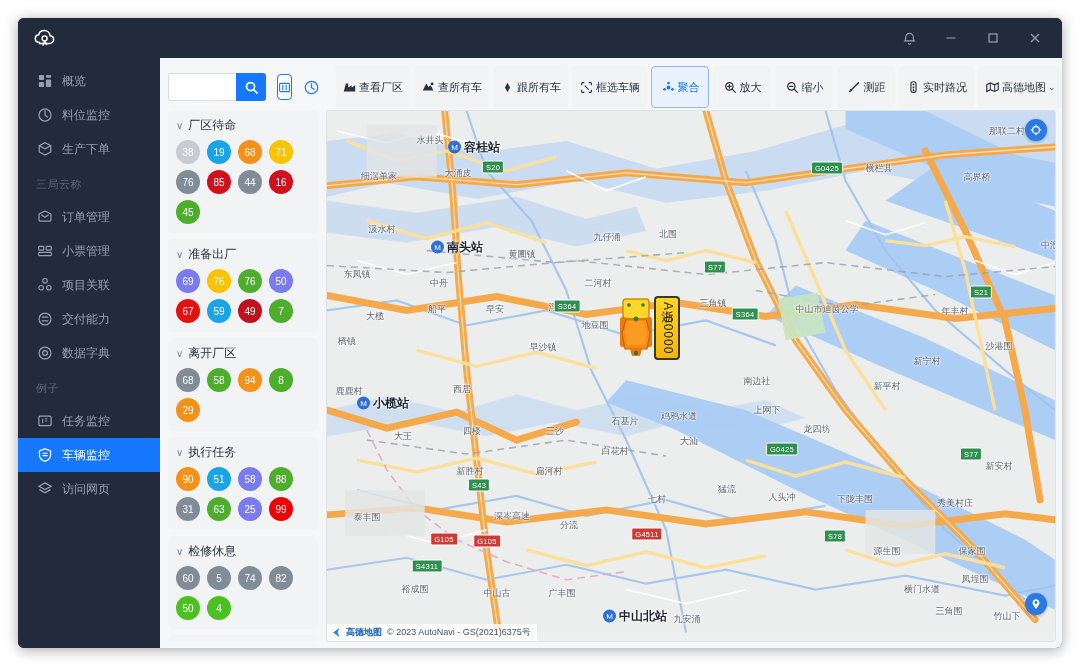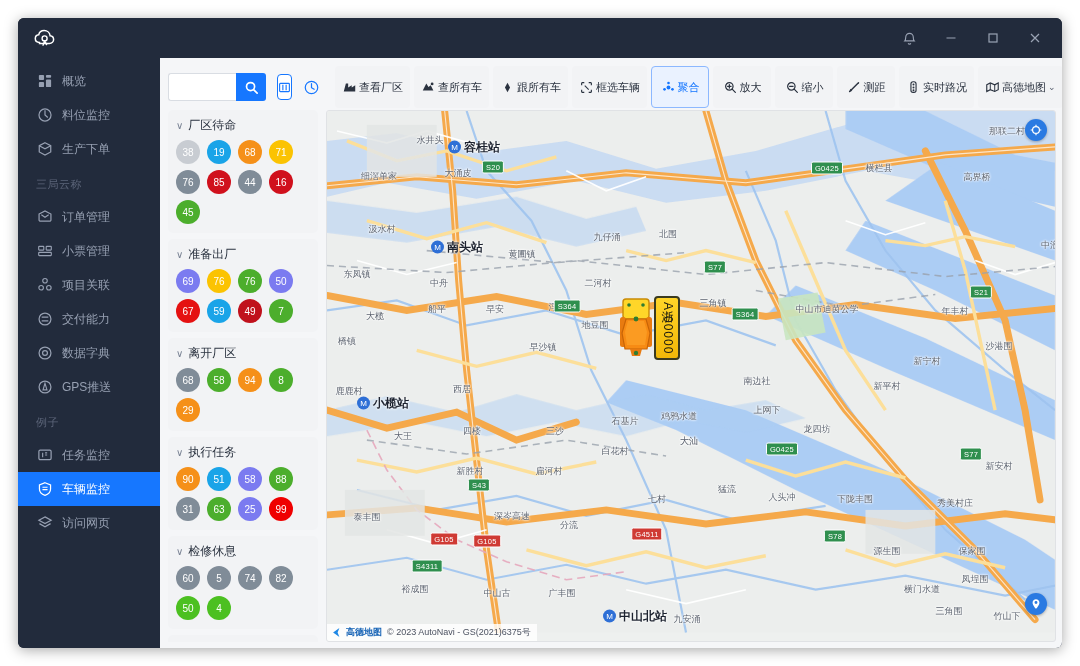--- a/index.html
+++ b/index.html
@@ -405,29 +405,20 @@
           <span class="lbl">交付能力</span>
         </div>
         <div class="nav-item">
           <span class="ic">
             <svg width="16" height="16" viewBox="0 0 17 17" fill="currentColor">
               <circle cx="8.5" cy="8.5" r="6.3" fill="none" stroke="currentColor" stroke-width="1.3"></circle>
               <circle cx="8.5" cy="8.5" r="2.6" fill="none" stroke="currentColor" stroke-width="1.3"></circle>
             </svg>
           </span>
           <span class="lbl">数据字典</span>
-        </div>
-        <div class="nav-item">
-          <span class="ic">
-            <svg width="16" height="16" viewBox="0 0 17 17" fill="currentColor">
-              <circle cx="8.5" cy="8.5" r="6.3" fill="none" stroke="currentColor" stroke-width="1.3"></circle>
-              <path d="M8.5 4.6 L10.6 11.6 H6.4 Z" fill="none" stroke="currentColor" stroke-width="1.2"></path>
-            </svg>
-          </span>
-          <span class="lbl">GPS推送</span>
         </div>
         <div class="nav-group-title">例子</div>
         <div class="nav-item">
           <span class="ic">
             <svg width="16" height="16" viewBox="0 0 17 17" fill="currentColor">
               <rect x="2" y="3.4" width="13" height="10" rx="1.4" fill="none" stroke="currentColor" stroke-width="1.3"></rect>
               <path d="M6 6.2v4.6M8.6 6.2h2.2M8.6 8.5h2.2" stroke="currentColor" stroke-width="1.2"></path>
             </svg>
           </span>
           <span class="lbl">任务监控</span>

